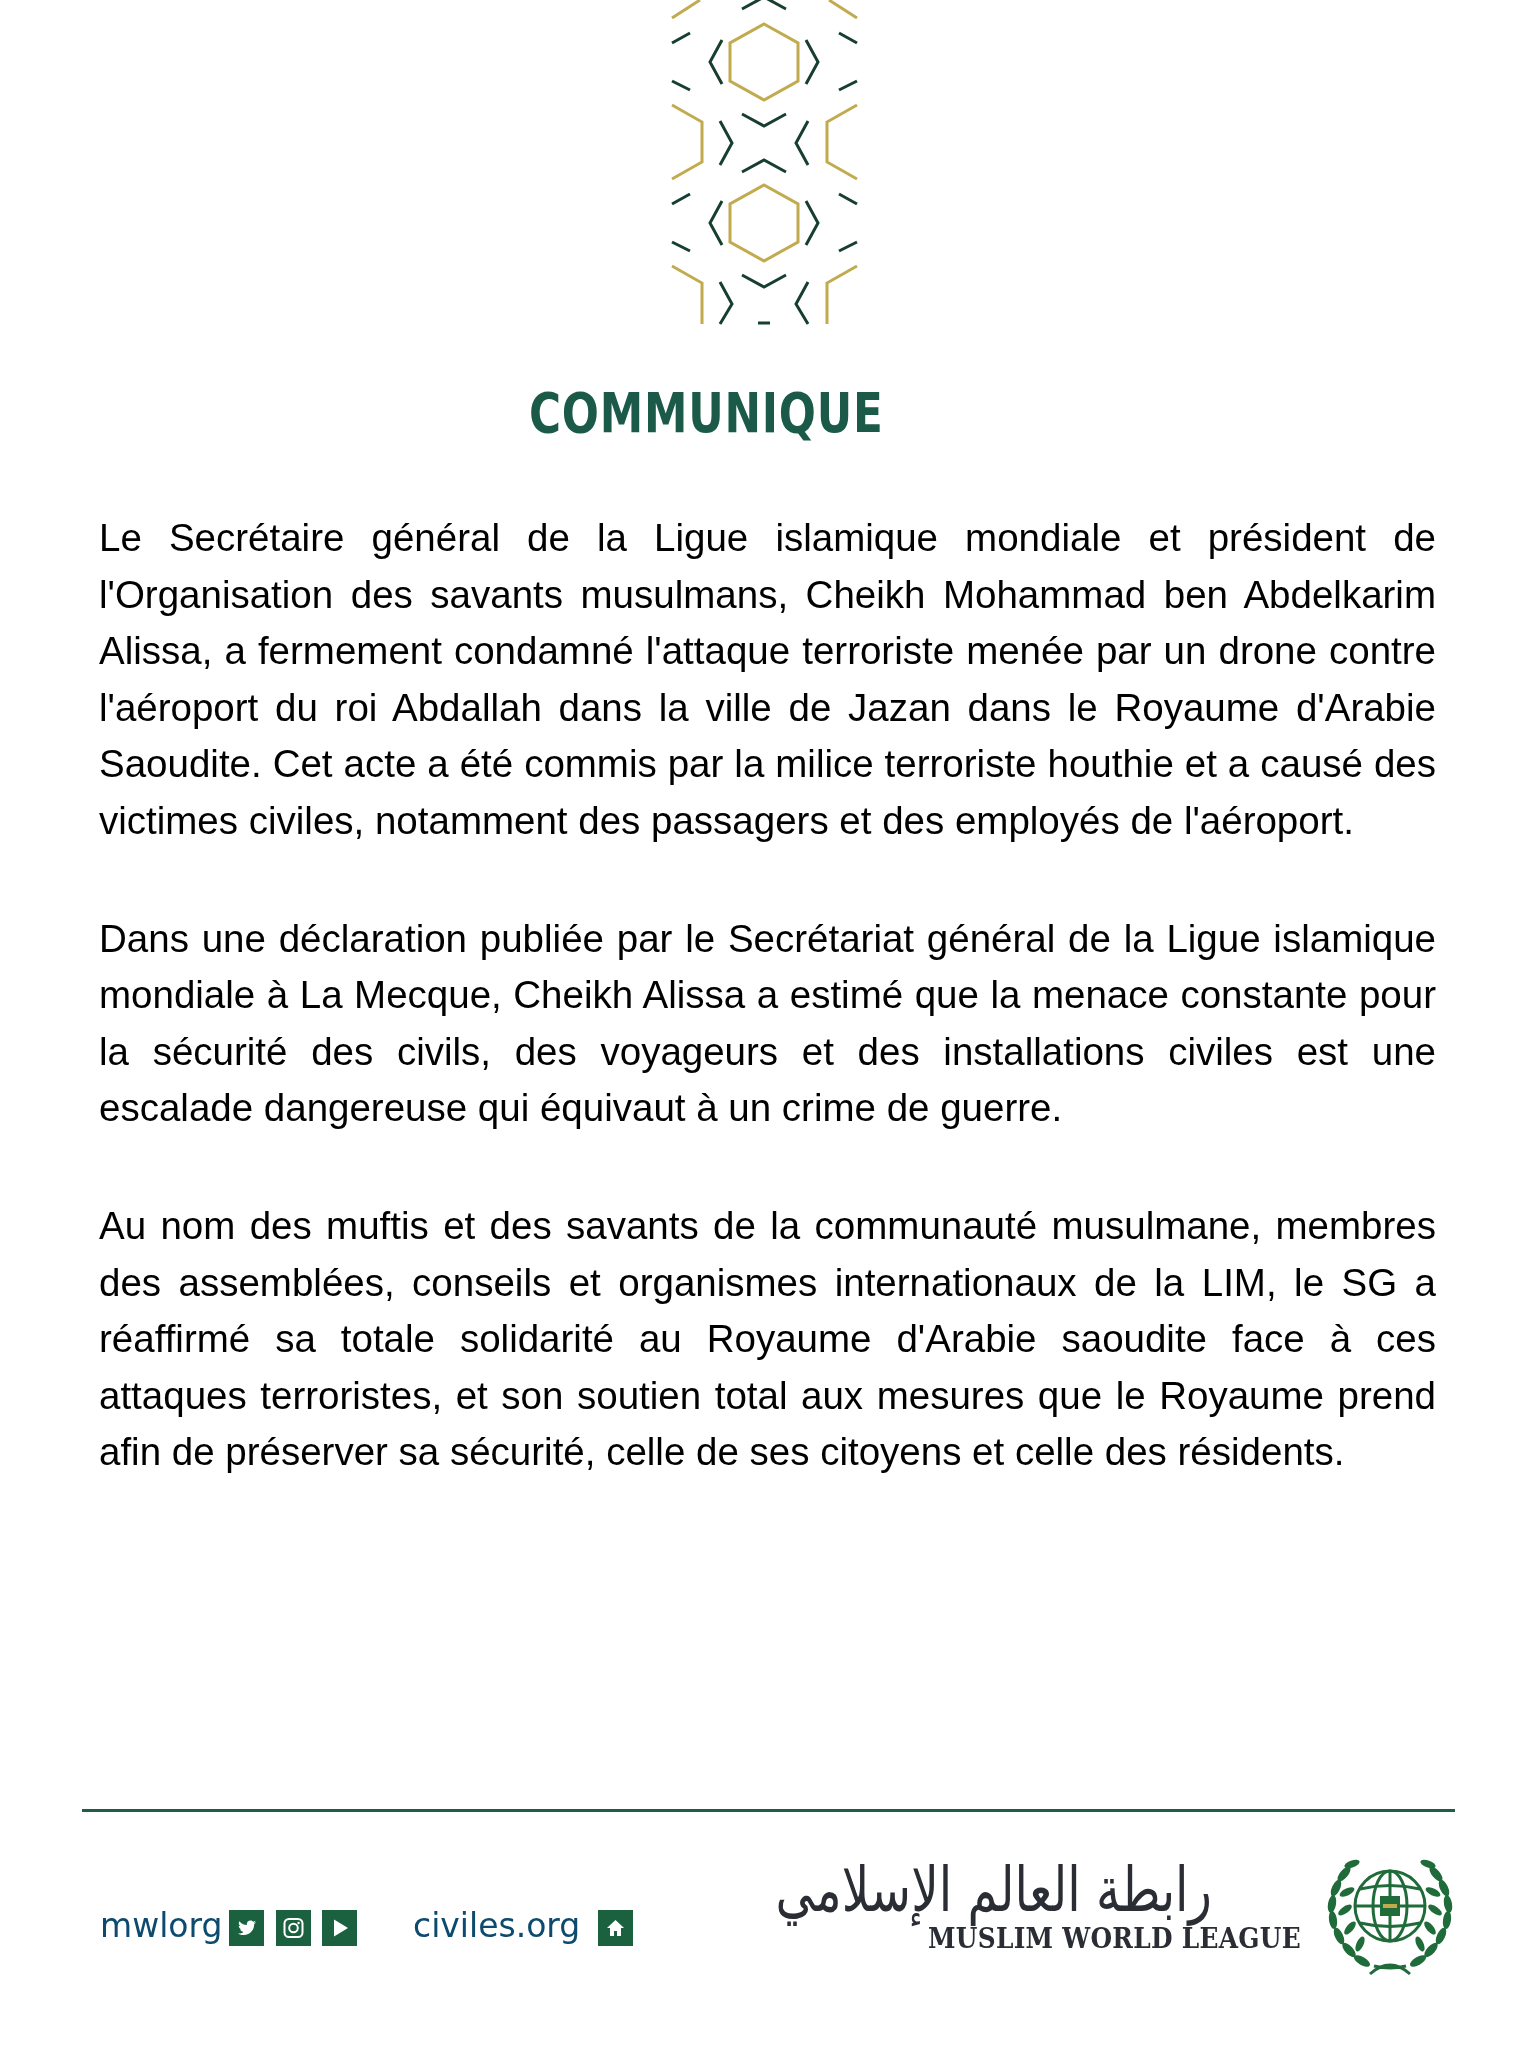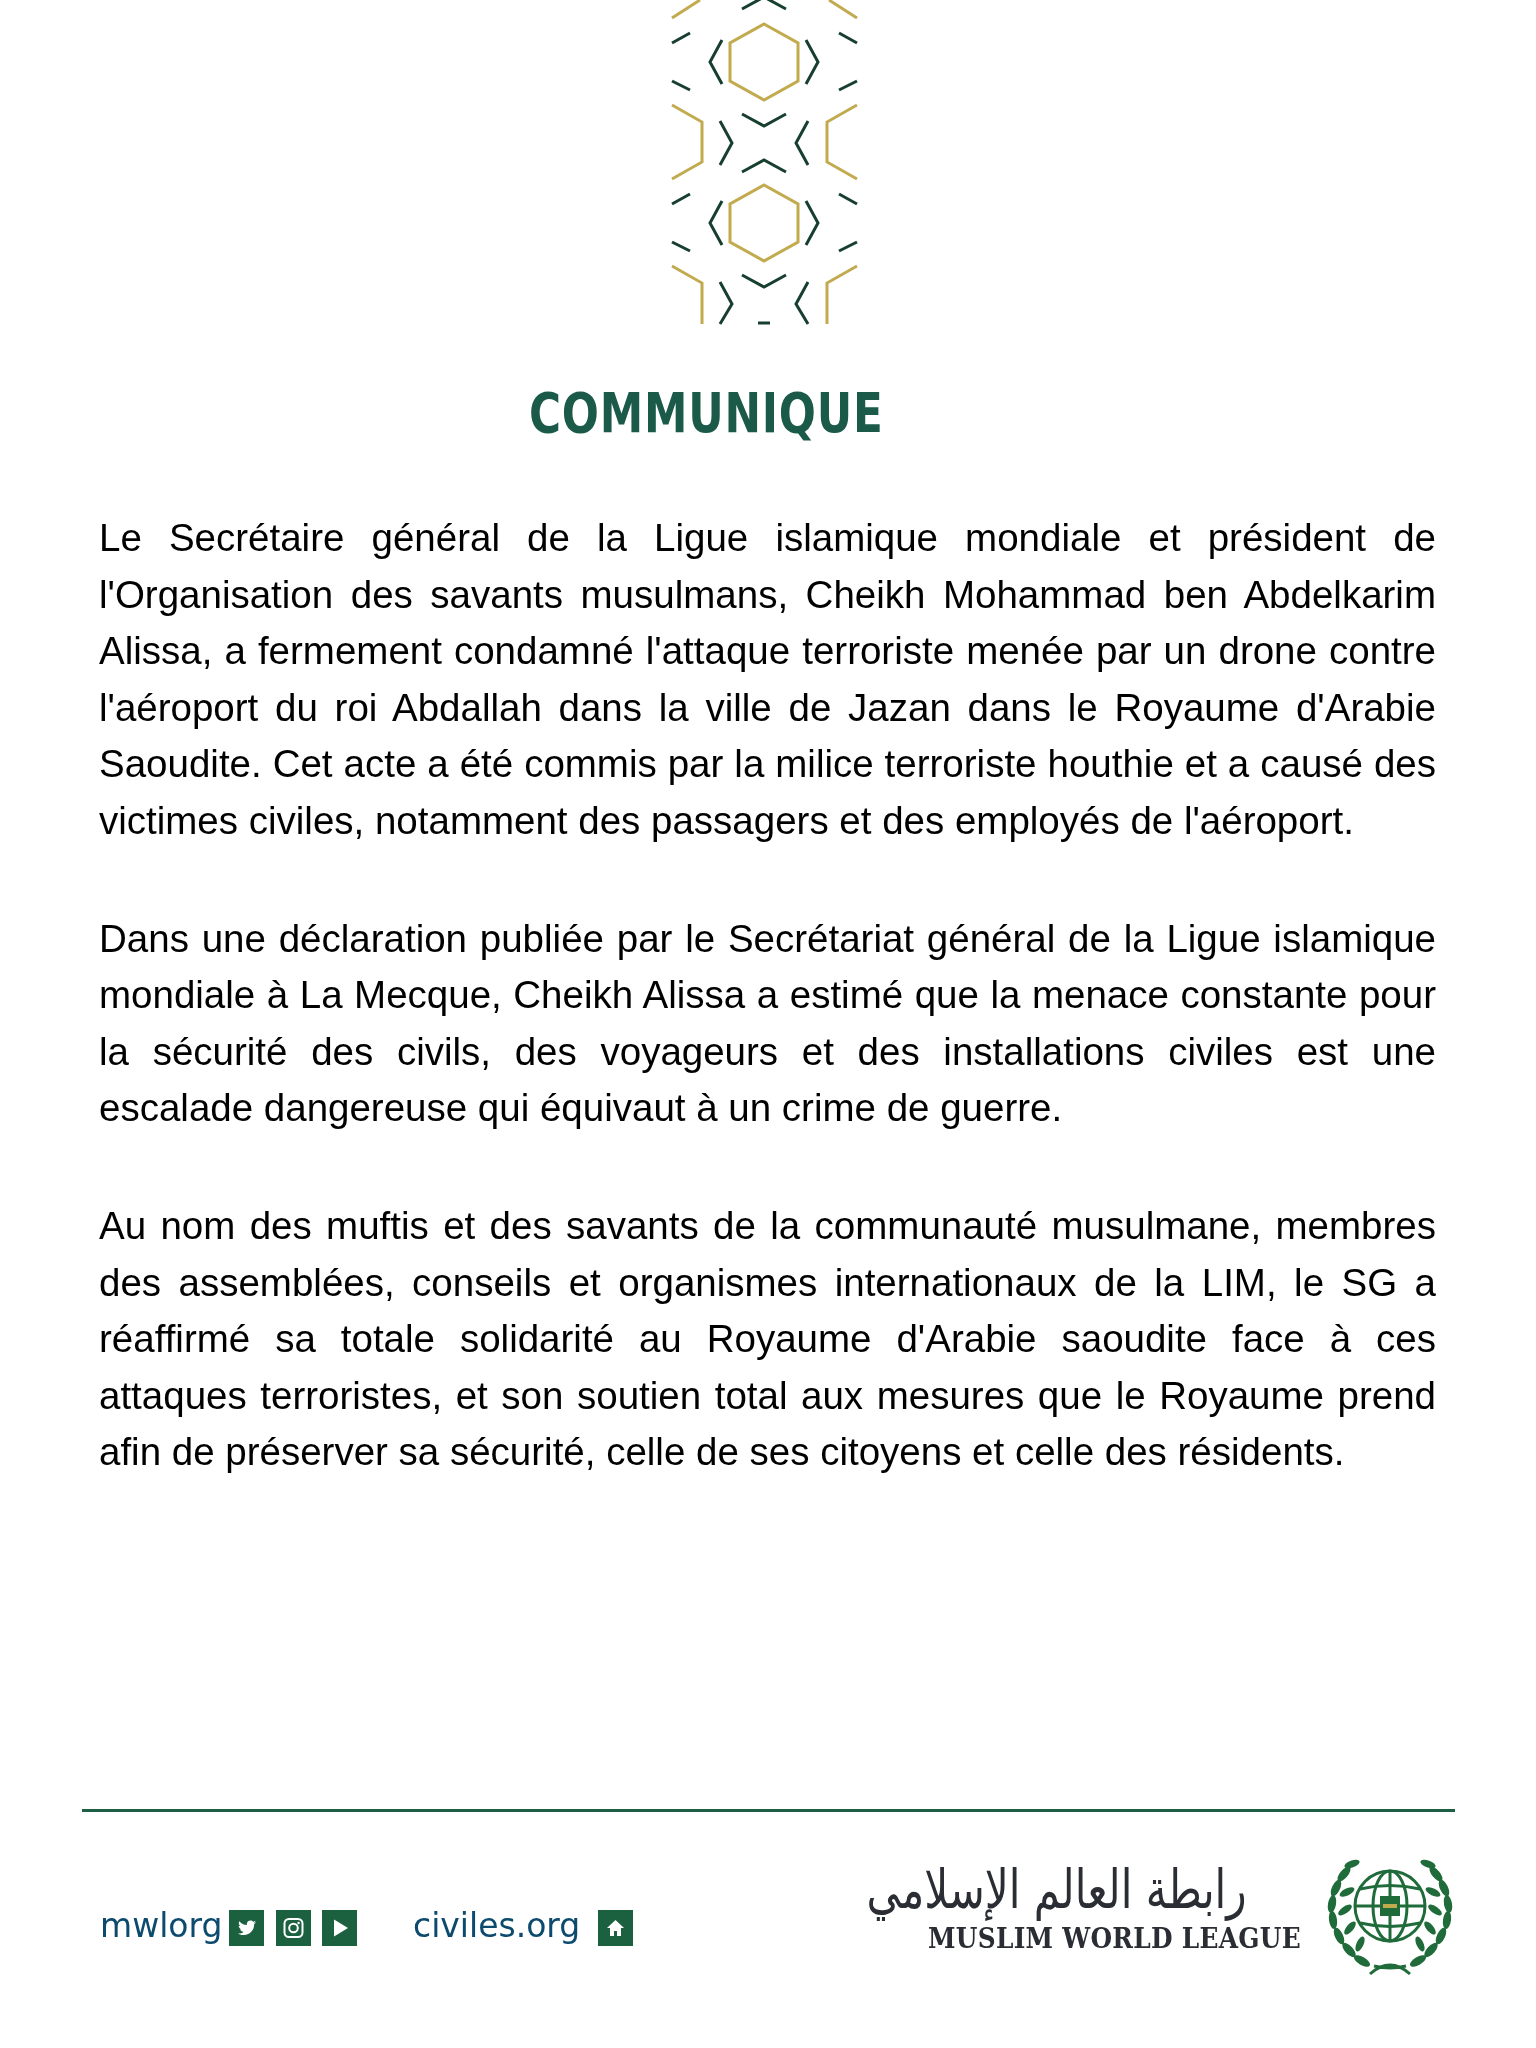--- a/index.html
+++ b/index.html
@@ -29,22 +29,22 @@
   .social-text {
     position: absolute; top: 1906px; color: #0c4a6e; font-size: 33px; line-height: 40px;
     font-family: "DejaVu Sans", sans-serif;
   }
   #handle { left: 100px; }
   #site { left: 413px; }
   .sq { position: absolute; top: 1910px; width: 35px; height: 36px; background: #1b6140; }
   .sq svg { position: absolute; left: 0; top: 0; width: 35px; height: 36px; }
   #tw { left: 229px; } #ig { left: 276px; } #yt { left: 322px; } #home { left: 598px; }
   #arabic {
-    position: absolute; left: 928px; top: 1840px; width: 372px; height: 100px;
-    color: #2a2d33; font-family: "DejaVu Sans", sans-serif; font-size: 54px; line-height: 100px;
+    position: absolute; left: 901px; top: 1840px; width: 372px; height: 100px;
+    color: #2a2d33; font-family: "DejaVu Sans", sans-serif; font-size: 62px; line-height: 100px;
     text-align: center; direction: rtl; white-space: nowrap;
   }
   #arabic span { display: inline-block; transform: scaleX(0.78); transform-origin: center; }
   #org-name {
     position: absolute; left: 928px; top: 1924px; width: 375px; height: 30px;
     color: #2a2d33; font-family: "DejaVu Serif", "Liberation Serif", serif; font-weight: bold;
     font-size: 27px; line-height: 30px; white-space: nowrap; letter-spacing: 0.3px;
   }
   #org-name span { display: inline-block; transform: scaleX(0.92); transform-origin: left; }
   #emblem { position: absolute; left: 1322px; top: 1844px; width: 136px; height: 136px; }

